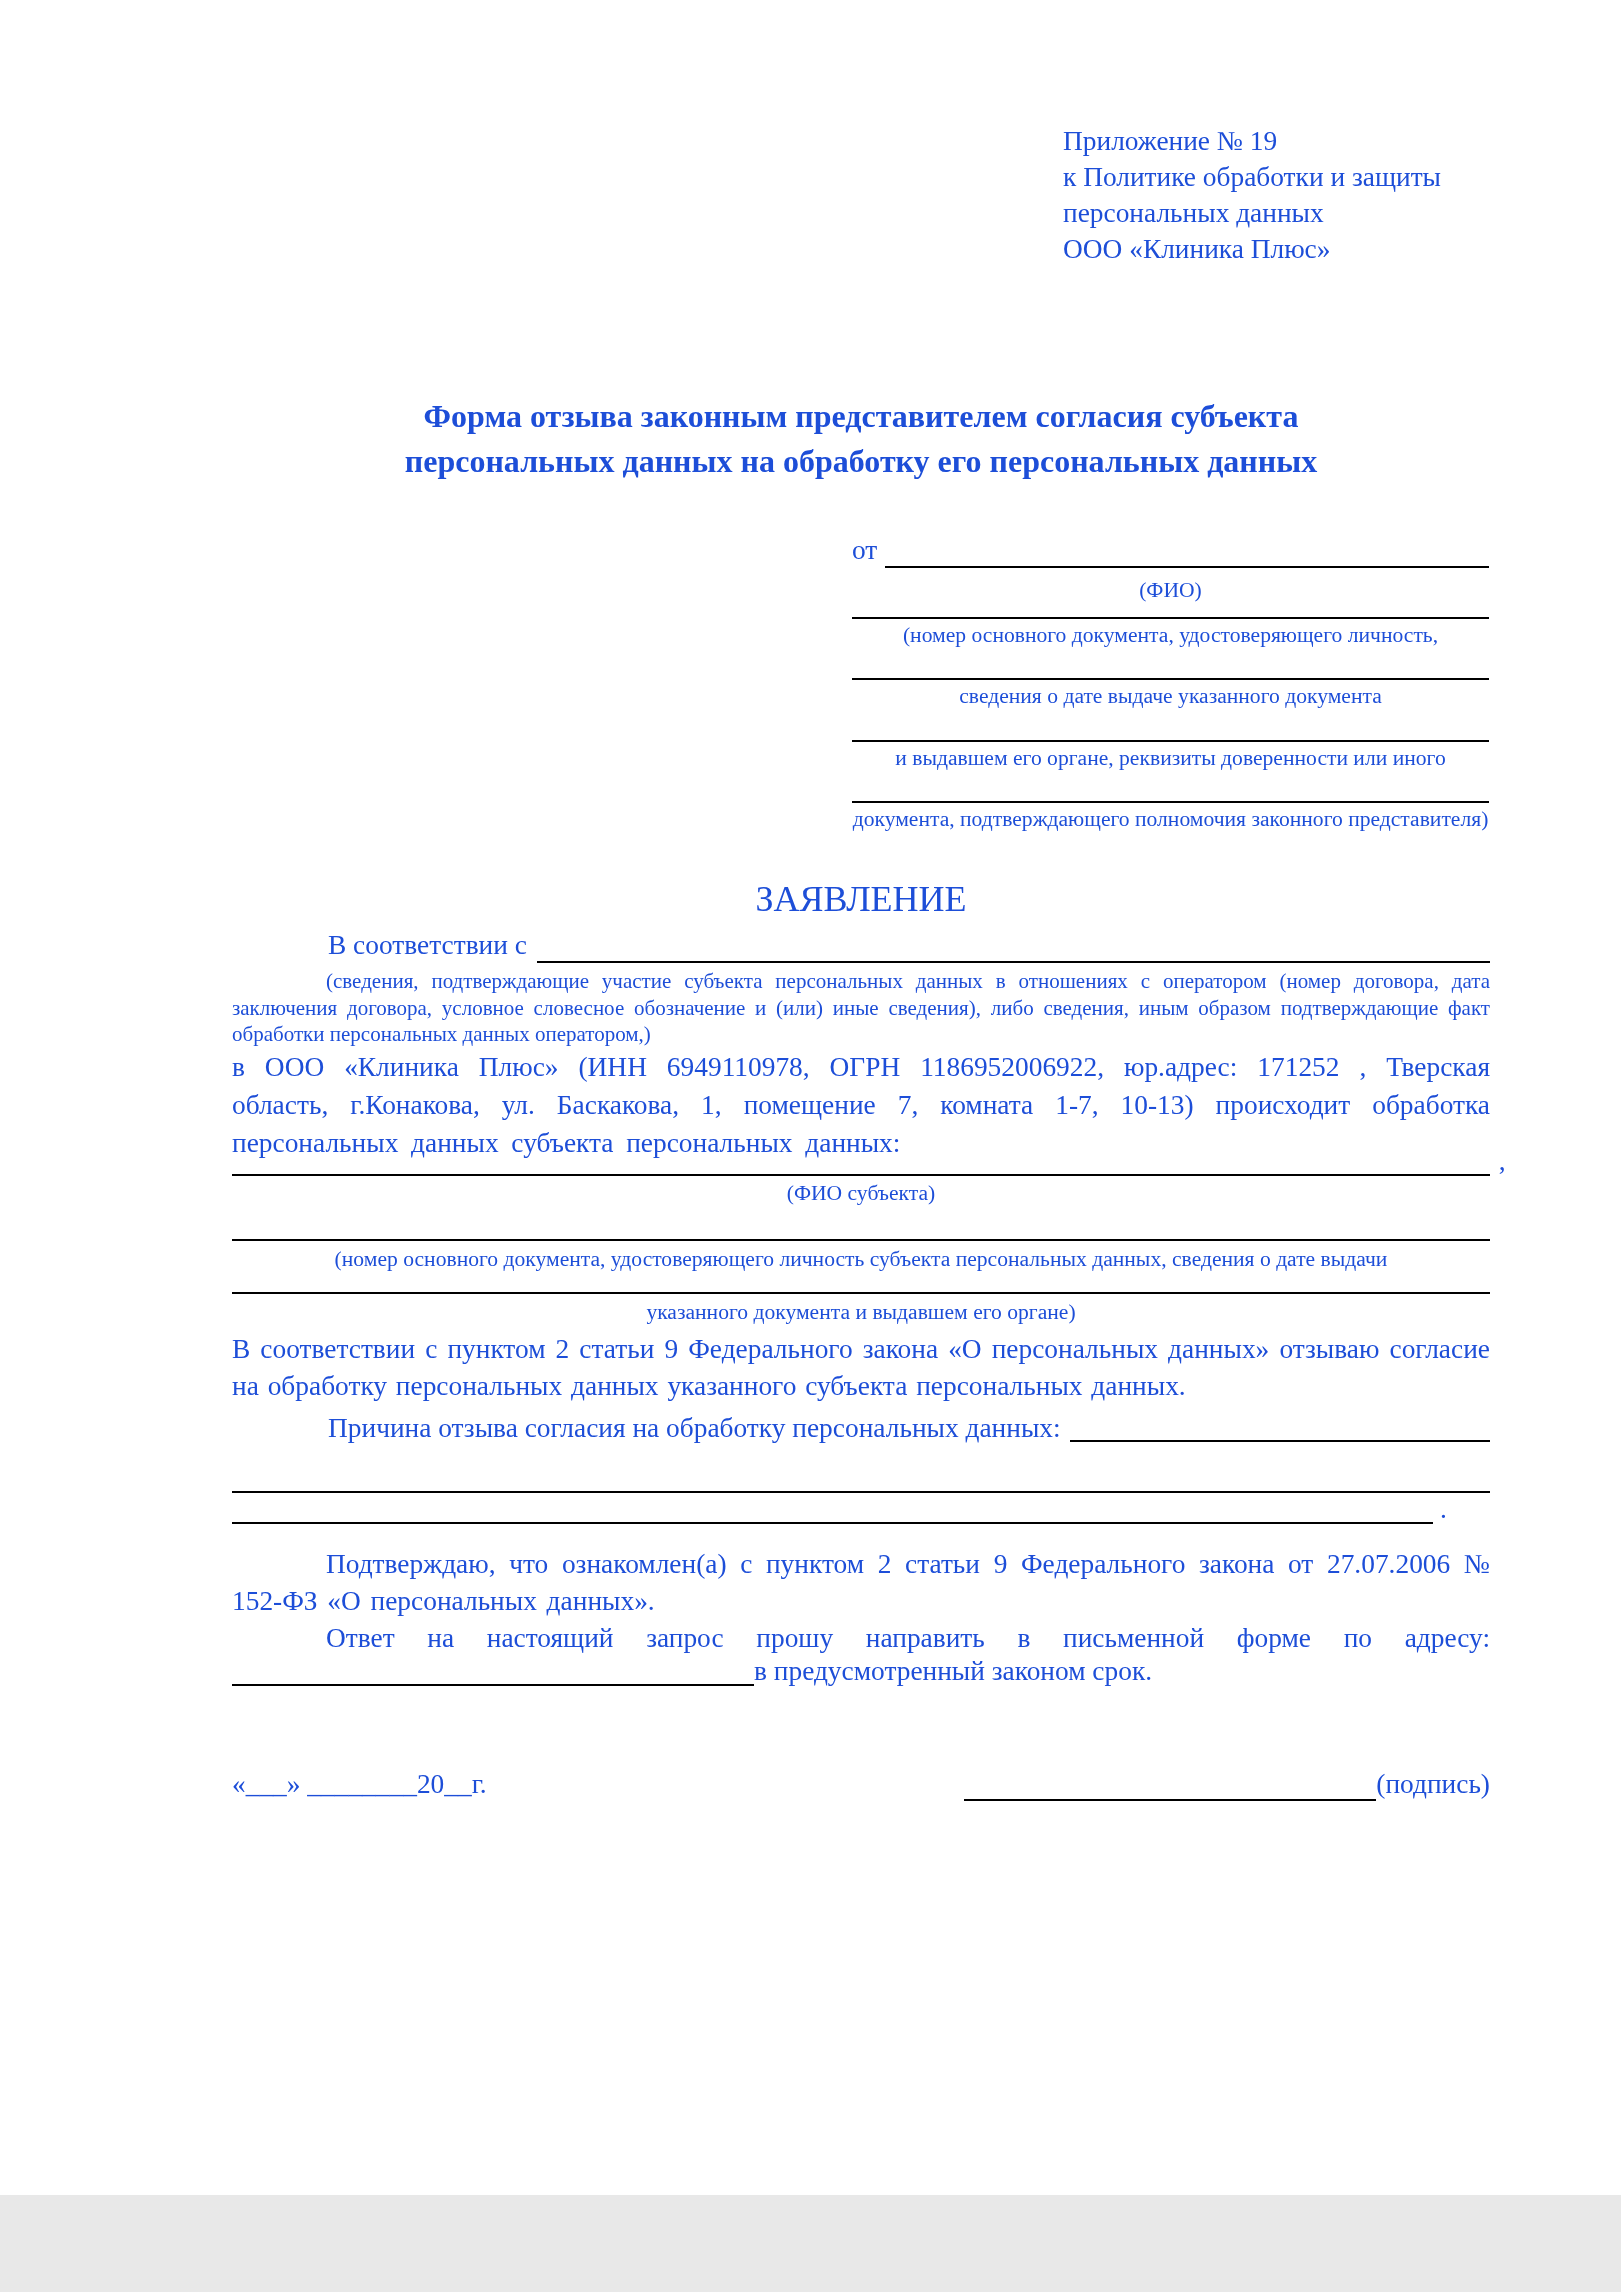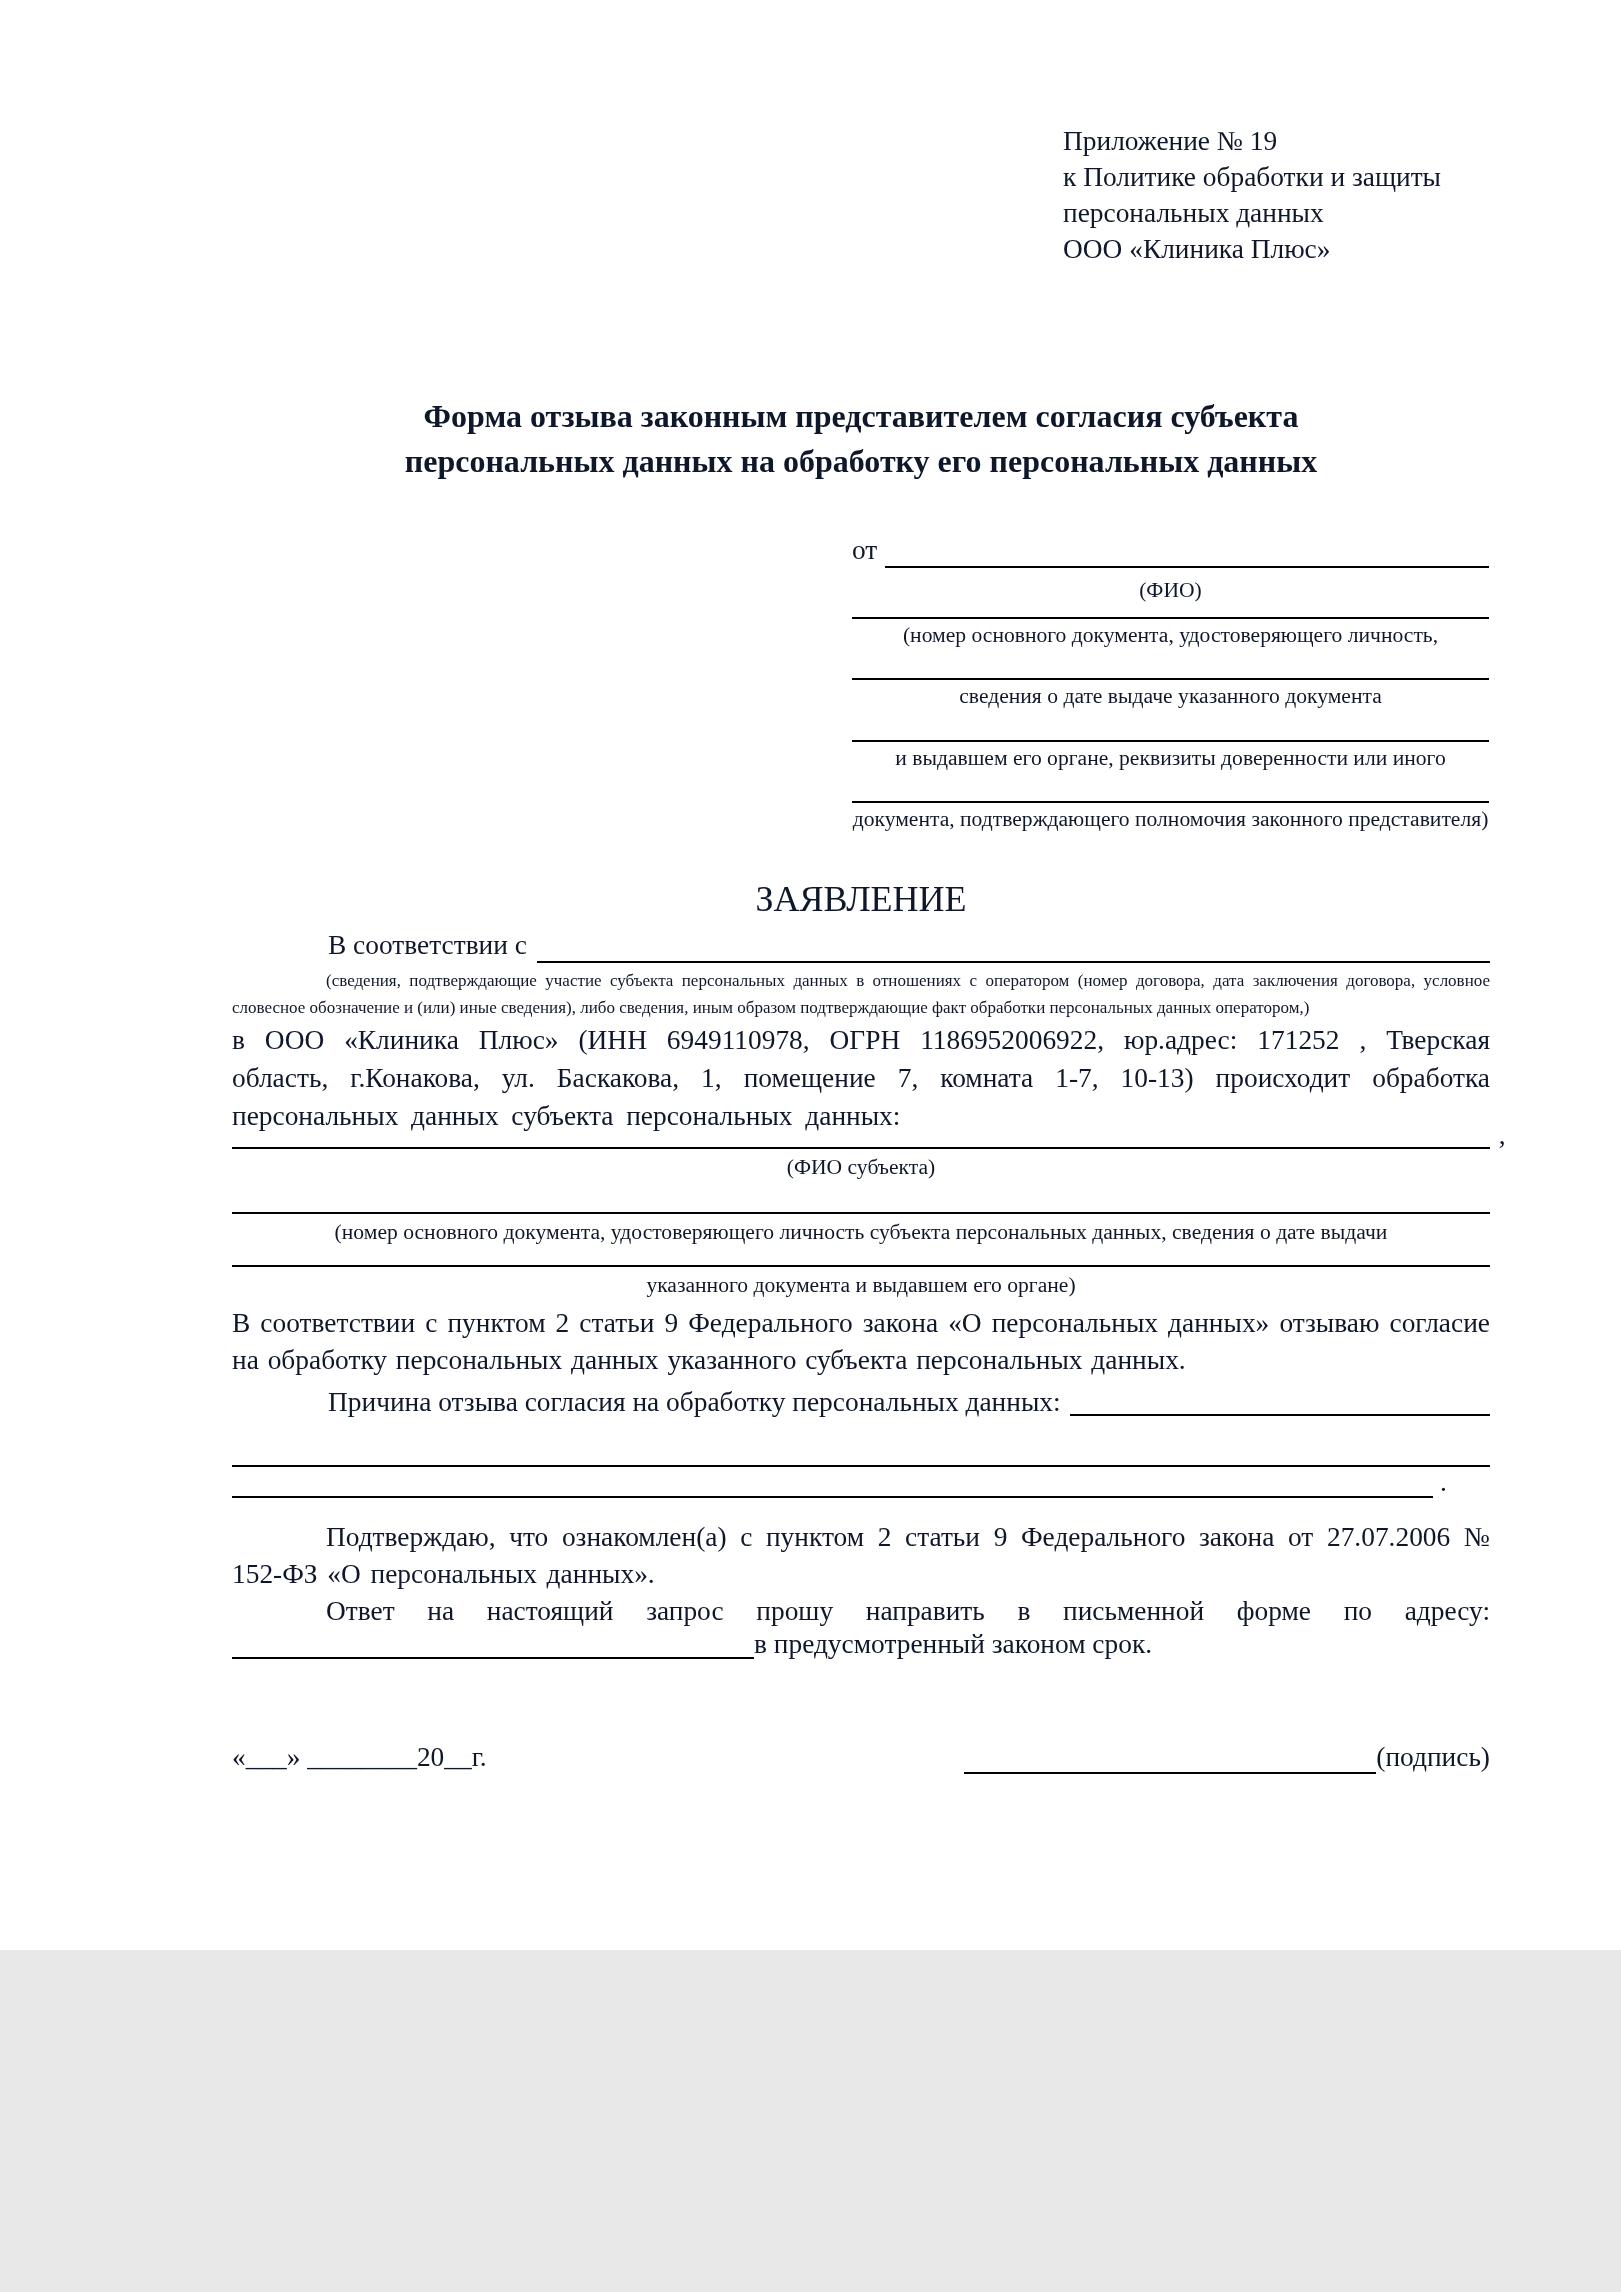--- a/index.html
+++ b/index.html
@@ -1,22 +1,22 @@
 <!DOCTYPE html>
 <html><head>
 <meta charset="utf-8">
 <style>
   html, body { margin: 0; padding: 0; background: #e8e8e8; }
   .page {
     position: relative;
     width: 1621px;
-    height: 1950px;
+    height: 2195px;
     margin: 0 auto;
     background: #ffffff;
-    color: #0f172a;
+    color: #1d4ed8;
     font-family: "Liberation Serif", "DejaVu Serif", serif;
     font-size: 27.4px;
     line-height: 37px;
     box-sizing: border-box;
   }
   .content {
     box-sizing: border-box;
     width: 100%;
     height: 100%;
     padding: 0 131px 0 232px; 
@@ -47,21 +47,21 @@
   .addr-uline { height: 30px; border-bottom: 2.9px solid #000; }
   .addr-uline.first { height: 13.7px; }
 
   
   .statement-heading { margin-top: 47px; text-align: center; font-size: 36px; line-height: 39px; }
   .basis-row { margin-top: 9.8px; display: flex; align-items: flex-end; height: 35px; padding-left: 96px; }
   .basis-row .lbl { line-height: 35px; white-space: nowrap; }
   .basis-row .fill { flex: 1 1 auto; height: 29px; margin-left: 9.8px; }
   .basis-caption {
     margin-top: 4.9px;
-    font-size: 17px; line-height: 26.5px;
+    font-size: 21px; line-height: 26.5px;
     text-align: justify; text-indent: 94px;
   }
   .operator-par { text-align: justify; line-height: 38px; word-spacing: 5.9px; }
 
   .rule-row { position: relative; }
   .fio-row { height: 11.8px; border-bottom: 2.9px solid #000; }
   .fio-row .comma { position: absolute; right: -15.7px; bottom: -6.9px; }
   .c-cap { font-size: 21.6px; line-height: 25.5px; text-align: center; margin-top: 5.9px; }
   .wide-uline-a { height: 32px; border-bottom: 2.9px solid #000; }
   .wide-uline-b { height: 19.6px; border-bottom: 2.9px solid #000; }

